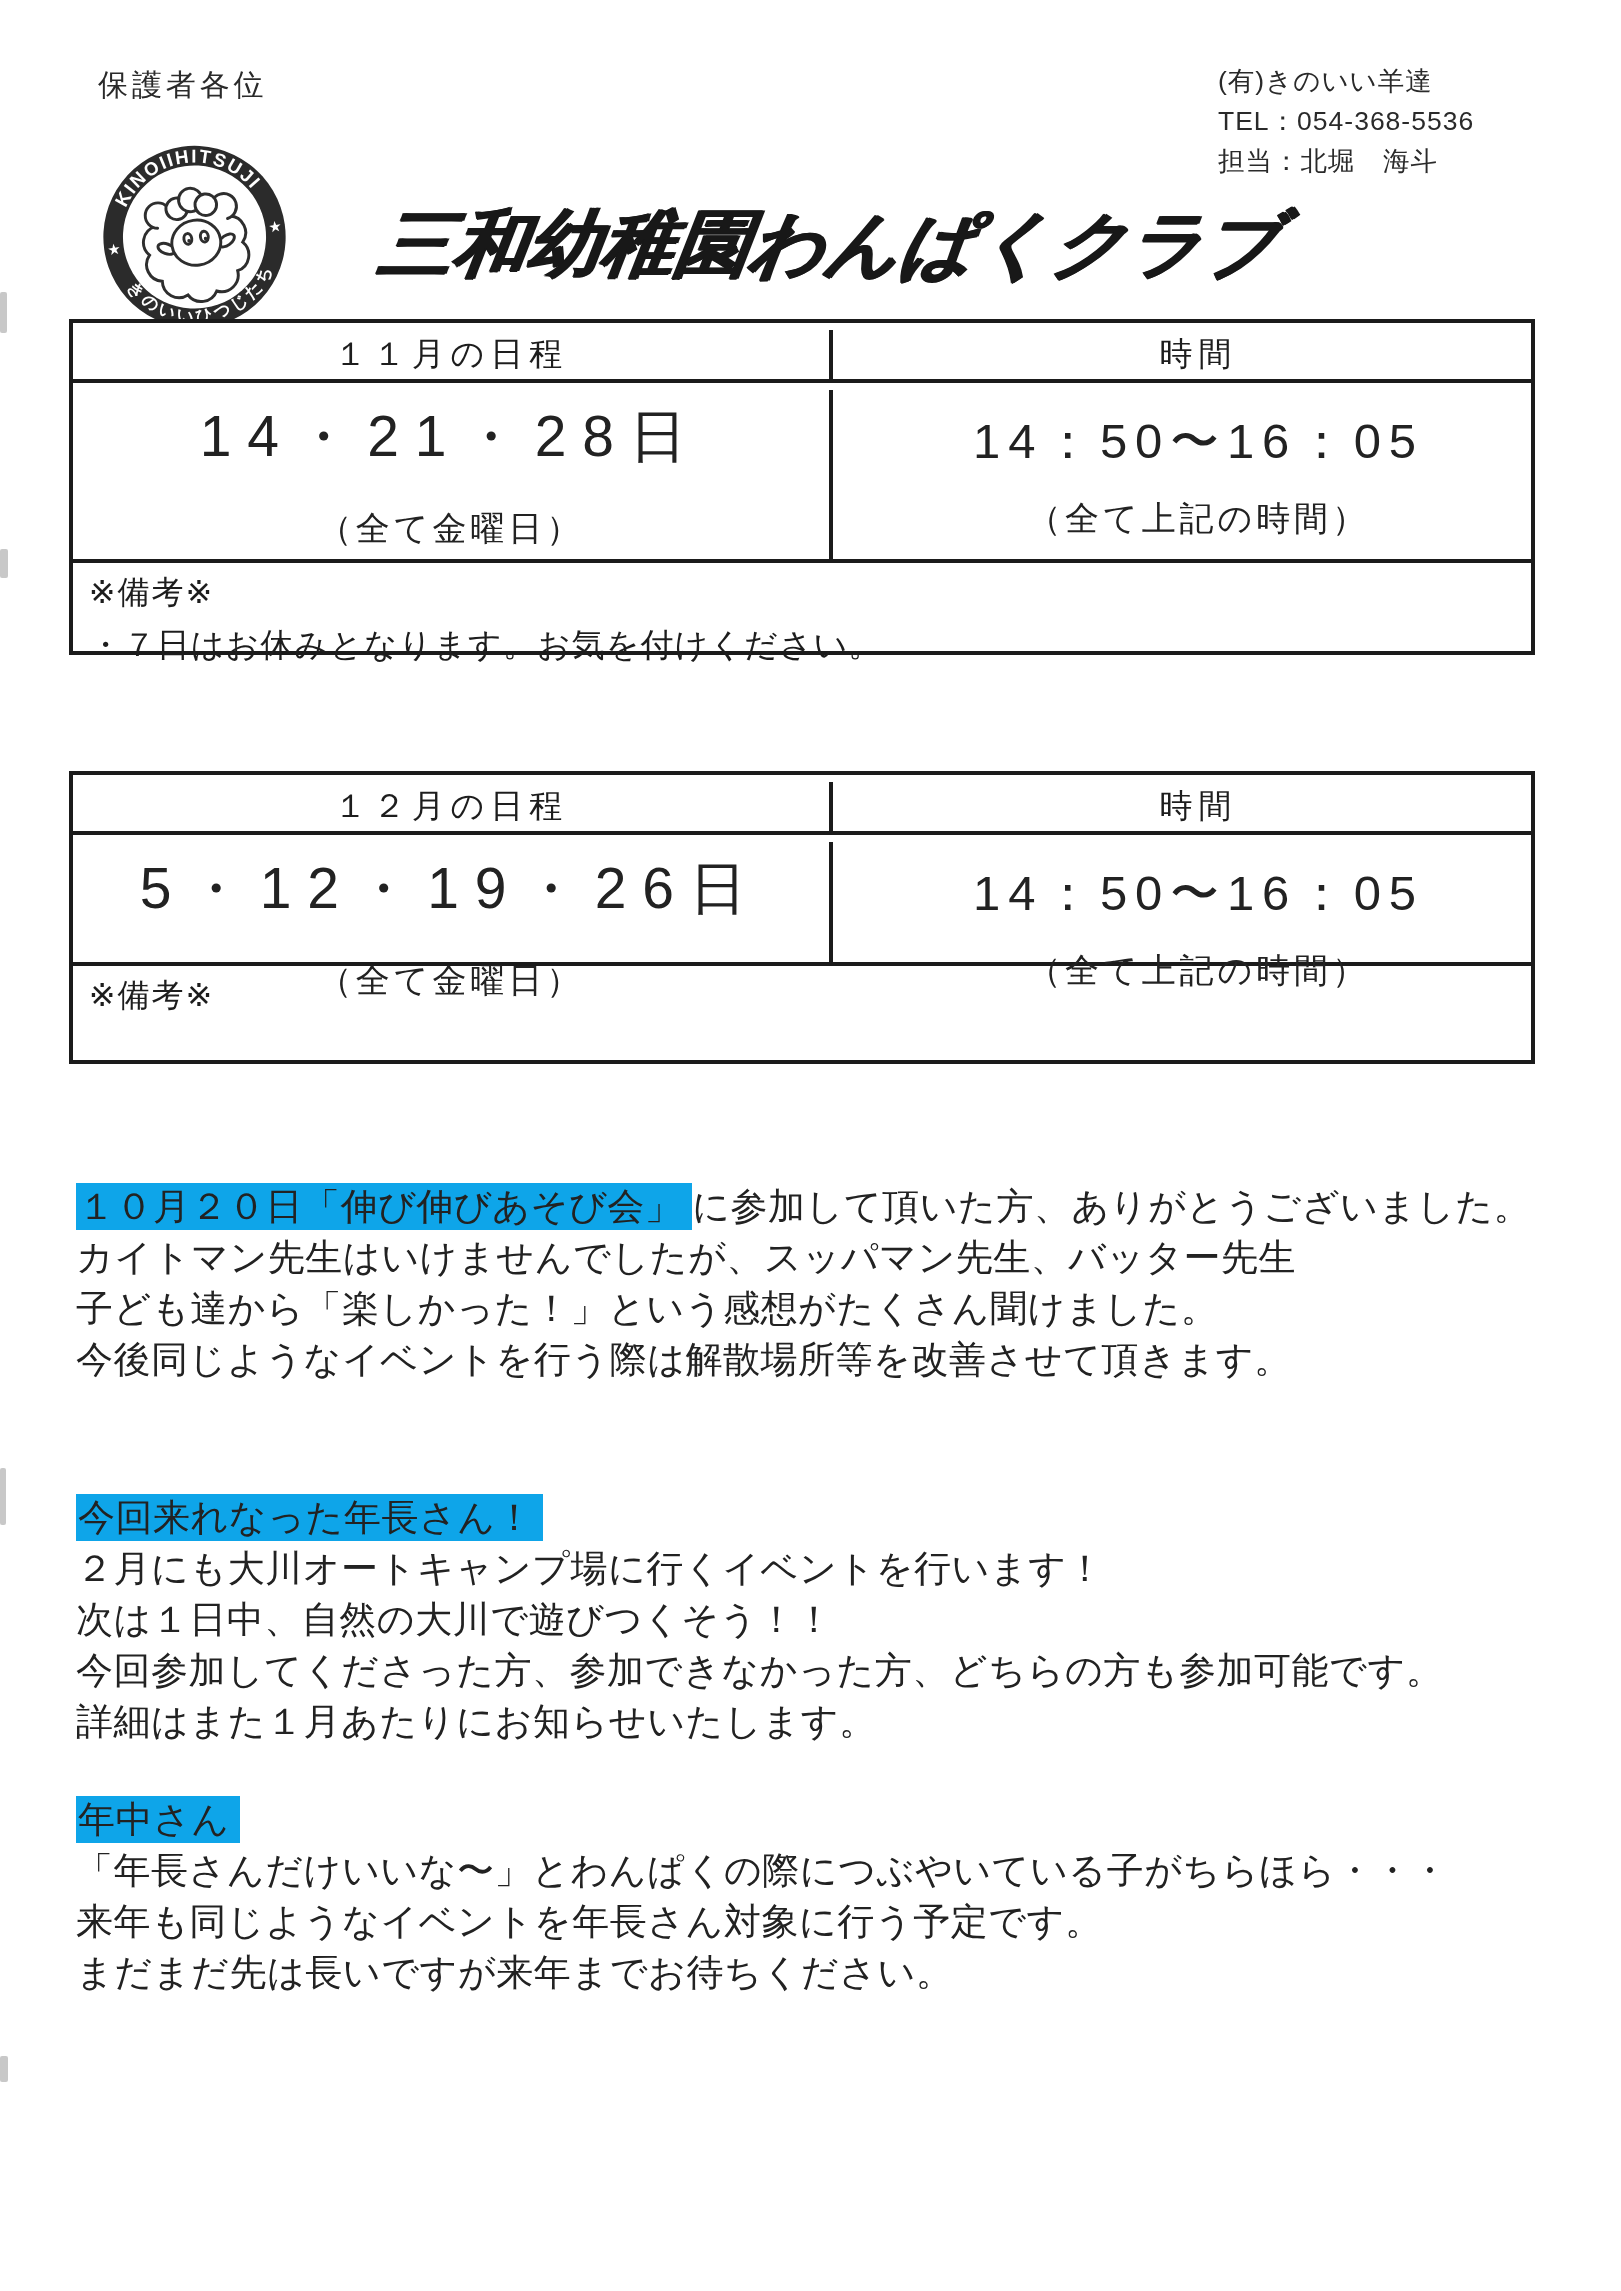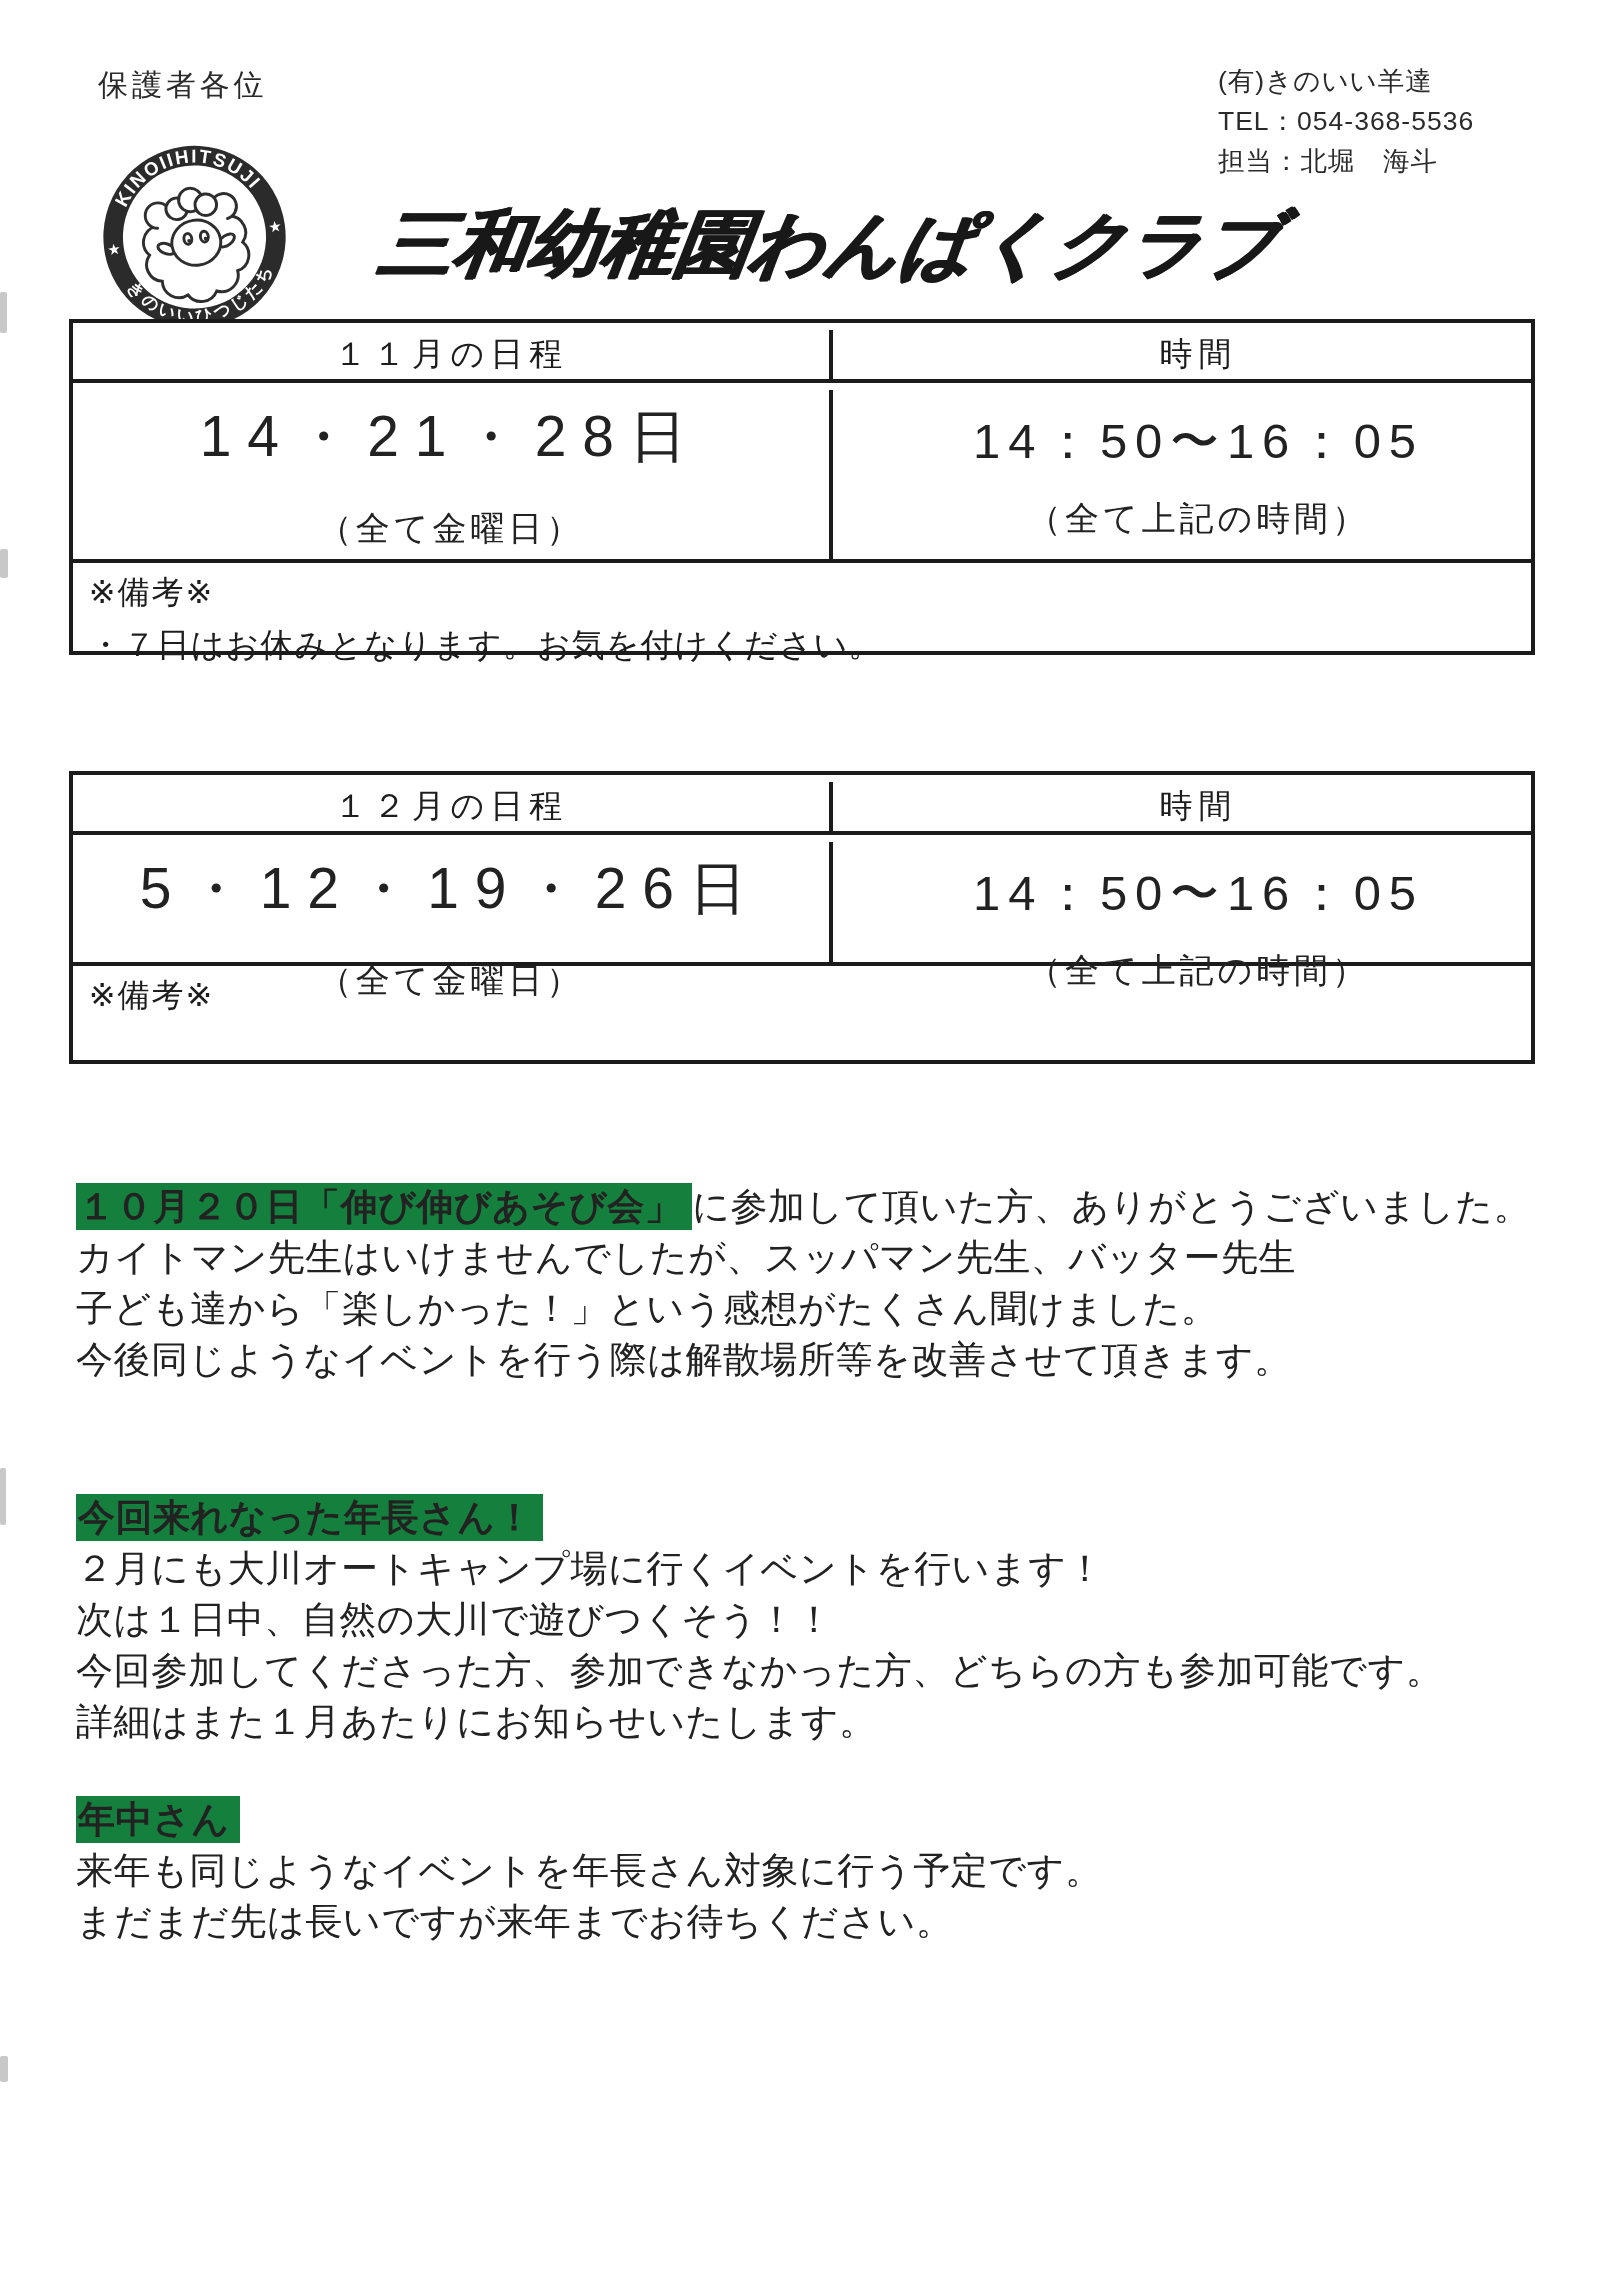--- a/index.html
+++ b/index.html
@@ -38,21 +38,21 @@
   .bigtime{font-size:49px;letter-spacing:7.8px;margin-top:23.5px;line-height:55px;color:#222;}
   .subnote{font-size:34px;letter-spacing:3.9px;color:#222;}
   .daten{margin-top:39px;} .timen{margin-top:27.4px;}
   .remarks{display:block;padding:7.8px 15.7px;box-sizing:border-box;}
   .t1 .remarks{height:88px;} .t2 .remarks{height:94px;}
   .rlabel{font-size:32px;letter-spacing:2px;}
   .rtext{font-size:33px;margin-top:7.8px;letter-spacing:1px;}
   
   .p{position:absolute;left:76px;width:1500px;font-size:37px;line-height:51px;color:#222;letter-spacing:0.5px;}
   .p .line{white-space:nowrap;height:51px;}
-  .hl{background:#15803d;padding:2.9px 9.8px 2.9px 2px;font-weight:bold;}
+  .hl{background:#0ea5e9;padding:2.9px 9.8px 2.9px 2px;}
   
   .spk{position:absolute;background:#9a9a9a;opacity:.55;border-radius:2px;}
 </style>
 </head>
 <body>
 
 <div id="page">
 
   <div class="recipient">保護者各位</div>
 
@@ -157,20 +157,21 @@
   <div class="p" style="top:1492px;">
     <div class="line"><span class="hl">今回来れなった年長さん！</span></div>
     <div class="line">２月にも大川オートキャンプ場に行くイベントを行います！</div>
     <div class="line">次は１日中、自然の大川で遊びつくそう！！</div>
     <div class="line">今回参加してくださった方、参加できなかった方、どちらの方も参加可能です。</div>
     <div class="line">詳細はまた１月あたりにお知らせいたします。</div>
   </div>
 
   <div class="p" style="top:1794px;">
     <div class="line"><span class="hl">年中さん</span></div>
+    <div class="line">「年長さんだけいいな〜」とわんぱくの際につぶやいている子がちらほら・・・</div>
     <div class="line">来年も同じようなイベントを年長さん対象に行う予定です。</div>
     <div class="line">まだまだ先は長いですが来年までお待ちください。</div>
   </div>
 
   <div class="spk" style="left:0;top:292px;width:6.9px;height:41px;"></div>
   <div class="spk" style="left:0;top:549px;width:7.8px;height:29px;"></div>
   <div class="spk" style="left:0;top:1468px;width:5.9px;height:57px;"></div>
   <div class="spk" style="left:0;top:2056px;width:7.8px;height:25.5px;"></div>
 
 </div>

